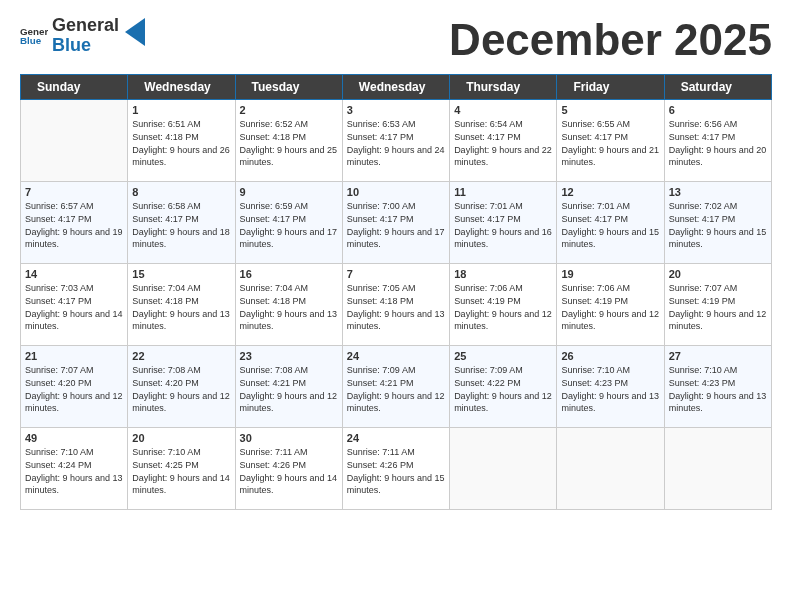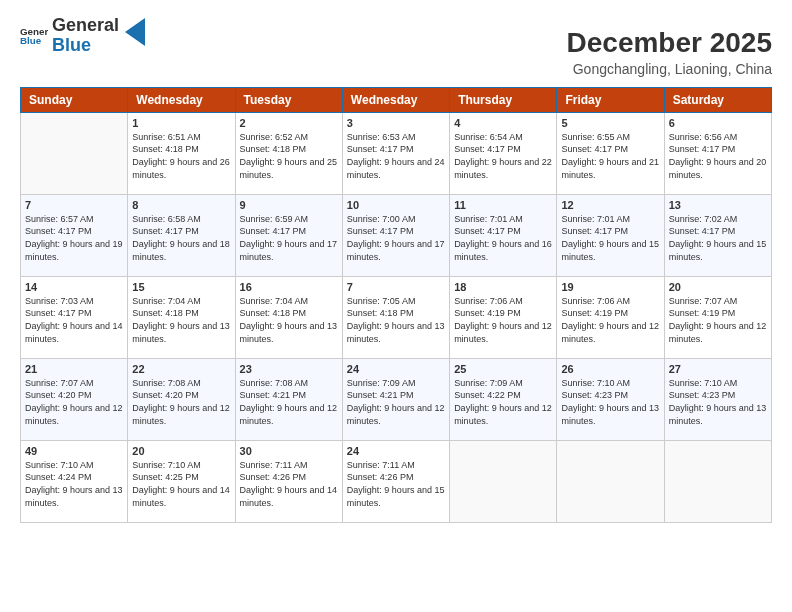--- a/index.html
+++ b/index.html
@@ -26,42 +26,41 @@
       gap: 4px;
     }
     .logo-icon {
       width: 28px;
       height: 28px;
     }
     .title-block {
       text-align: right;
     }
     .month-title {
-      font-size: 28px;
+      font-size: 44px;
       font-weight: bold;
       color: #333;
       line-height: 1.1;
-      margin-top: 12px;
     }
     .subtitle {
       font-size: 14px;
       color: #555;
       margin-top: 2px;
     }
     table {
       width: 100%;
       border-collapse: collapse;
       table-layout: fixed;
     }
     thead tr th {
-      background-color: #c2410c;
+      background-color: #404040;
       color: #fff;
       font-size: 12px;
       font-weight: bold;
-      padding: 5px 8px;
+      padding: 5px 16px;
       text-align: left;
       border: 1px solid #1a6faf;
     }
     tbody tr td {
       border: 1px solid #ccc;
       vertical-align: top;
       padding: 4px 4px 4px 4px;
       font-size: 9.5px;
       color: #333;
       height: 82px;
@@ -102,21 +101,20 @@
       <div style="display:flex;flex-direction:column;line-height:1.1;">
         <span style="font-size:18px;font-weight:bold;color:#333;">General</span>
         <span style="font-size:18px;font-weight:bold;color:#1a6faf;">Blue</span>
       </div>
       <svg width="20" height="28" viewBox="0 0 20 28" style="margin-left:2px;margin-top:-8px;">
         <polygon points="0,14 20,0 20,28" fill="#1a6faf"></polygon>
       </svg>
     </div>
     <div class="title-block">
       <div class="month-title">December 2025</div>
-      <div class="subtitle">Gongchangling, Liaoning, China</div>
     </div>
   </div>
 
   <table>
     <thead>
       <tr>
       <th>Sunday</th>
           <th>Wednesday</th>
           <th>Tuesday</th>
           <th>Wednesday</th>

